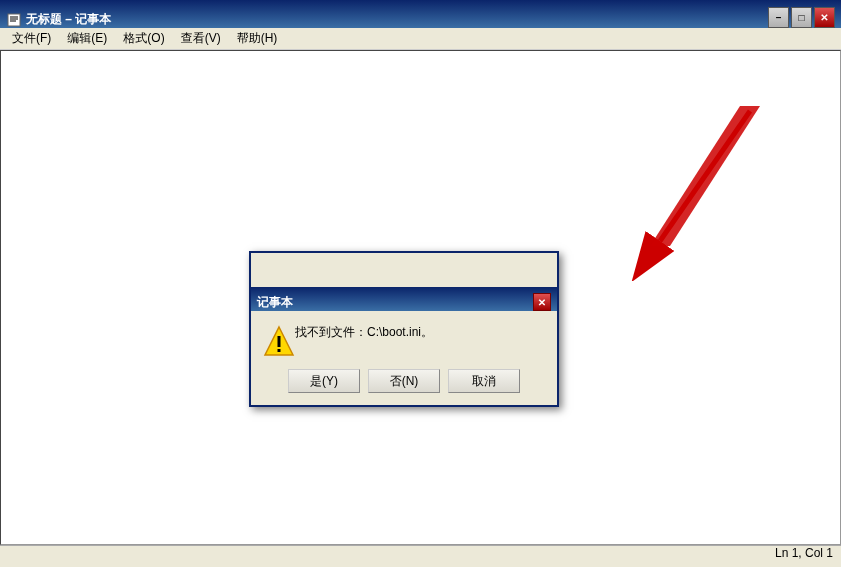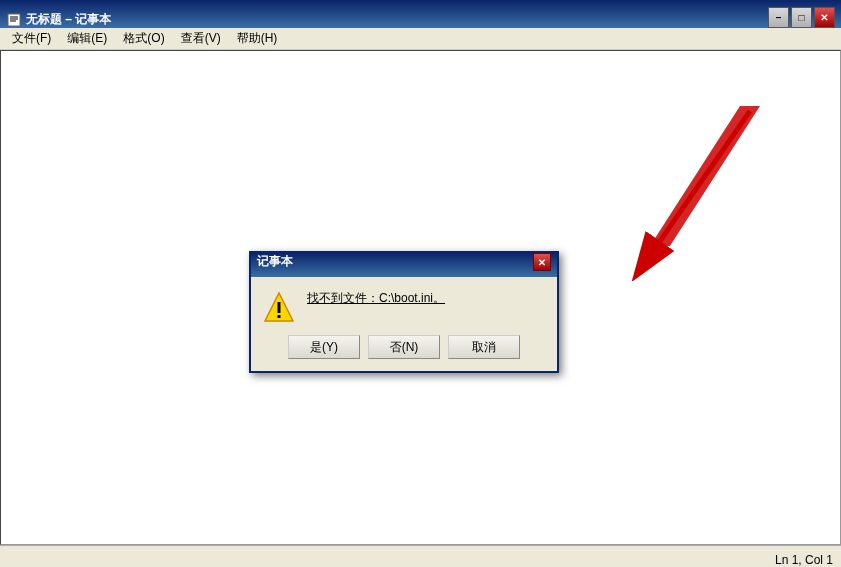--- a/index.html
+++ b/index.html
@@ -83,43 +83,44 @@
       border: 1px inset #999;
       position: relative;
       overflow: hidden;
     }
 
     
     .status-bar {
       background: #ECE9D8;
       height: 22px;
       display: flex;
-      align-items: flex-end;
+      align-items: flex-start;
       justify-content: flex-end;
       padding: 0 8px;
       border-top: 1px solid #aaa;
       font-size: 12px;
     }
 
     
     .dialog {
       background: #ECE9D8;
       border: 2px solid #0A246A;
       width: 310px;
       box-shadow: 3px 3px 8px rgba(0,0,0,0.5);
       position: absolute;
       left: 248px;
       top: 200px;
     }
     .dialog-title-bar {
       background: linear-gradient(to bottom, #0A246A 0%, #3A6EA5 100%);
       height: 24px;
       display: flex;
-      align-items: flex-start;
+      align-items: flex-end;
       padding: 0 6px;
+      margin-top: 34px;
     }
     .dialog-title-text {
       color: white;
       font-size: 12px;
       font-weight: bold;
       flex: 1;
     }
     .dialog-close-btn {
       width: 18px;
       height: 18px;
@@ -130,22 +131,20 @@
       justify-content: center;
       font-size: 10px;
       cursor: pointer;
       color: white;
       font-weight: bold;
     }
     .dialog-content {
       padding: 12px 12px 8px 12px;
       display: flex;
       align-items: flex-start;
-      gap: 12px;
-      text-decoration: underline;
     }
     .warning-icon {
       width: 32px;
       height: 32px;
       flex-shrink: 0;
       margin-top: 2px;
     }
     .dialog-message {
       font-size: 12px;
       color: #000;

